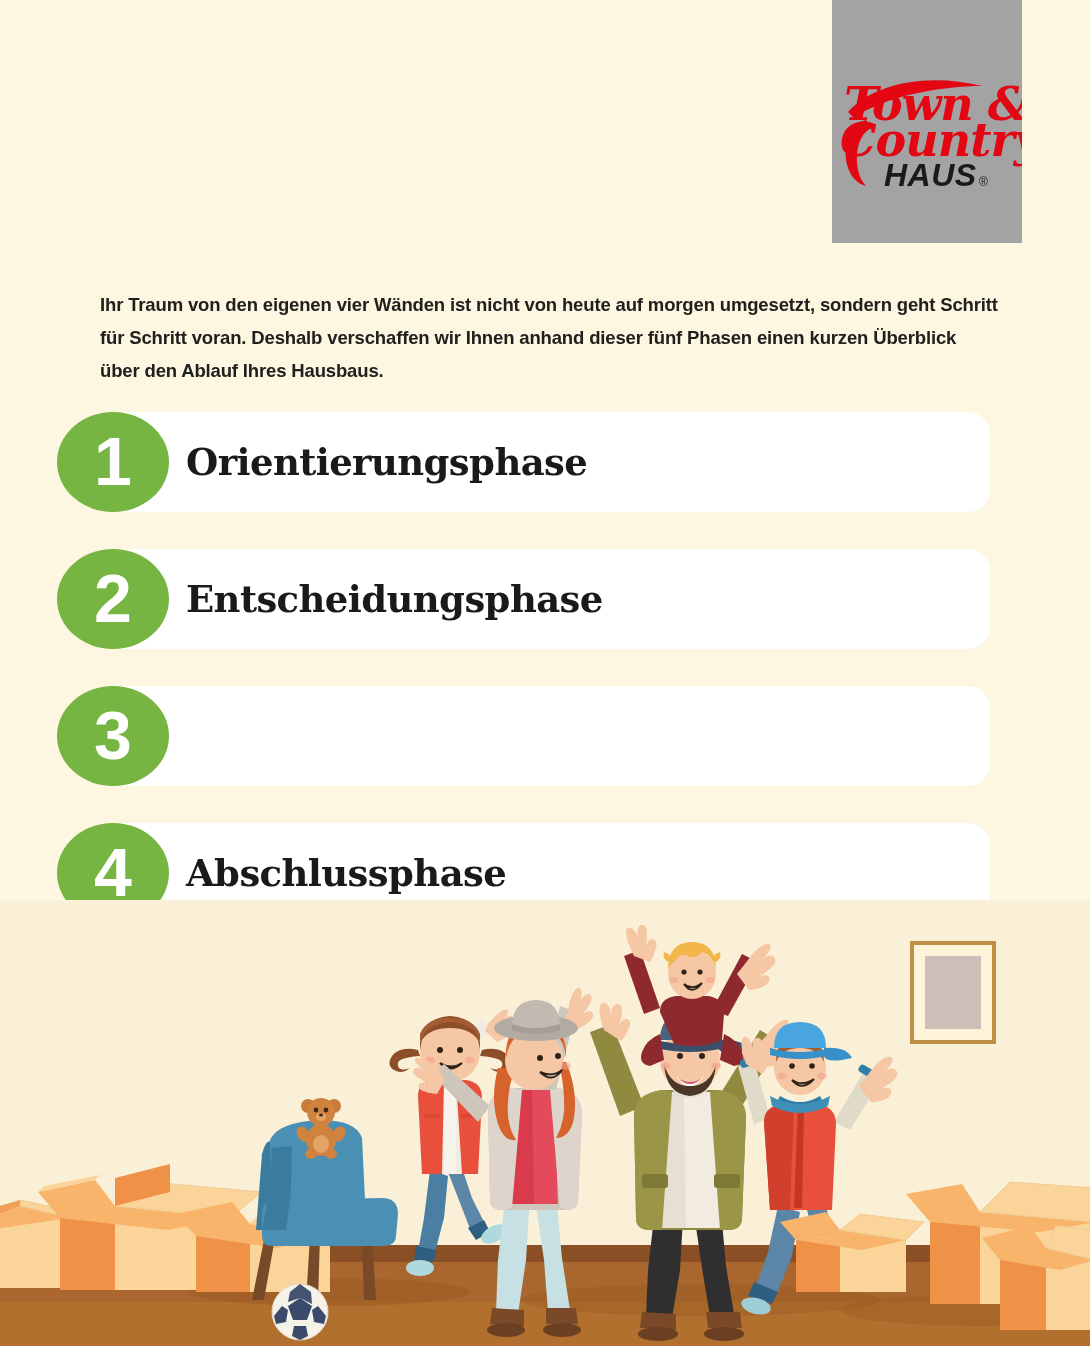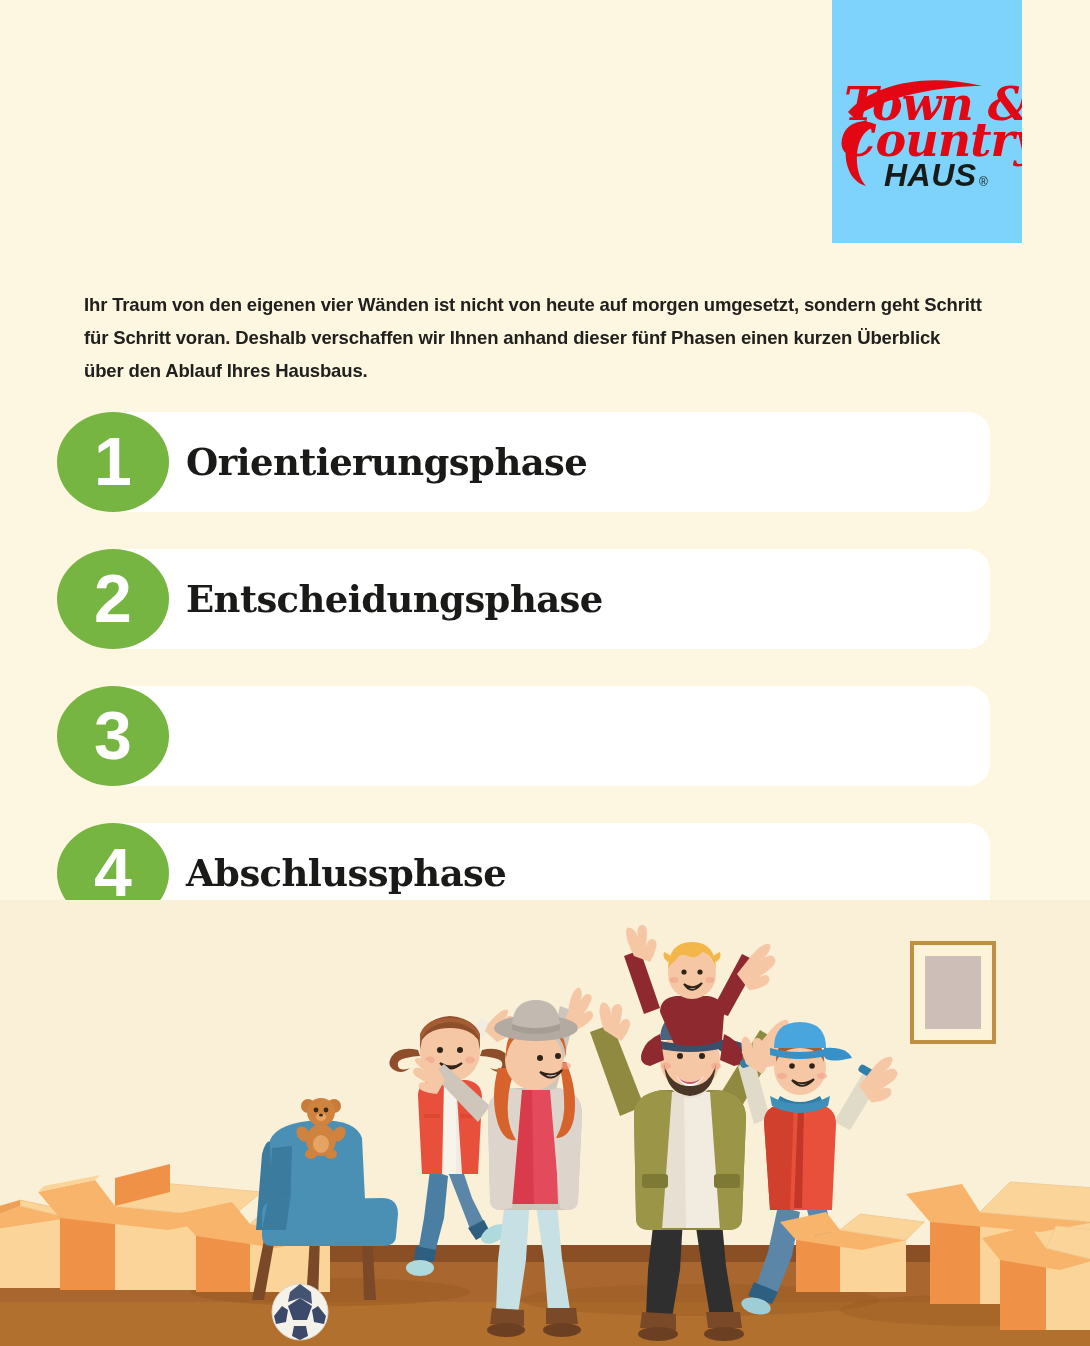--- a/index.html
+++ b/index.html
@@ -9,21 +9,21 @@
     background:#fdf6e0;
     font-family:"Liberation Sans", sans-serif;
     overflow:hidden;
     position:relative;
   }
   .page{position:relative;width:1090px;height:1346px;overflow:hidden;background:#fdf6e0;}
 
   
   .logo-box{
     position:absolute;left:832px;top:0;width:190px;height:243px;
-    background:#7dd3fc;z-index:40;
+    background:#a3a3a3;z-index:40;
   }
   .logo-art{position:absolute;left:0;top:0;width:190px;height:243px;}
 
   
   .headline{
     position:absolute;left:83px;top:42px;z-index:30;
   }
   .headline .h1{
     font-family:"DejaVu Serif", serif;
     font-weight:bold;
@@ -41,21 +41,21 @@
     line-height:62px;
     letter-spacing:-0.5px;
     color:#20201e;
     margin:0;
     margin-top:2px;
     white-space:nowrap;
   }
 
   
   .intro{
-    position:absolute;left:84px;top:288px;width:900px;z-index:30;
+    position:absolute;left:100px;top:288px;width:900px;z-index:30;
     font-family:"Liberation Sans", sans-serif;
     font-weight:bold;
     font-size:18.5px;
     line-height:33px;
     color:#20201e;
     letter-spacing:-0.15px;
   }
 
   
   .phases{position:absolute;left:0;top:0;width:1090px;height:1346px;z-index:25;pointer-events:none;}

